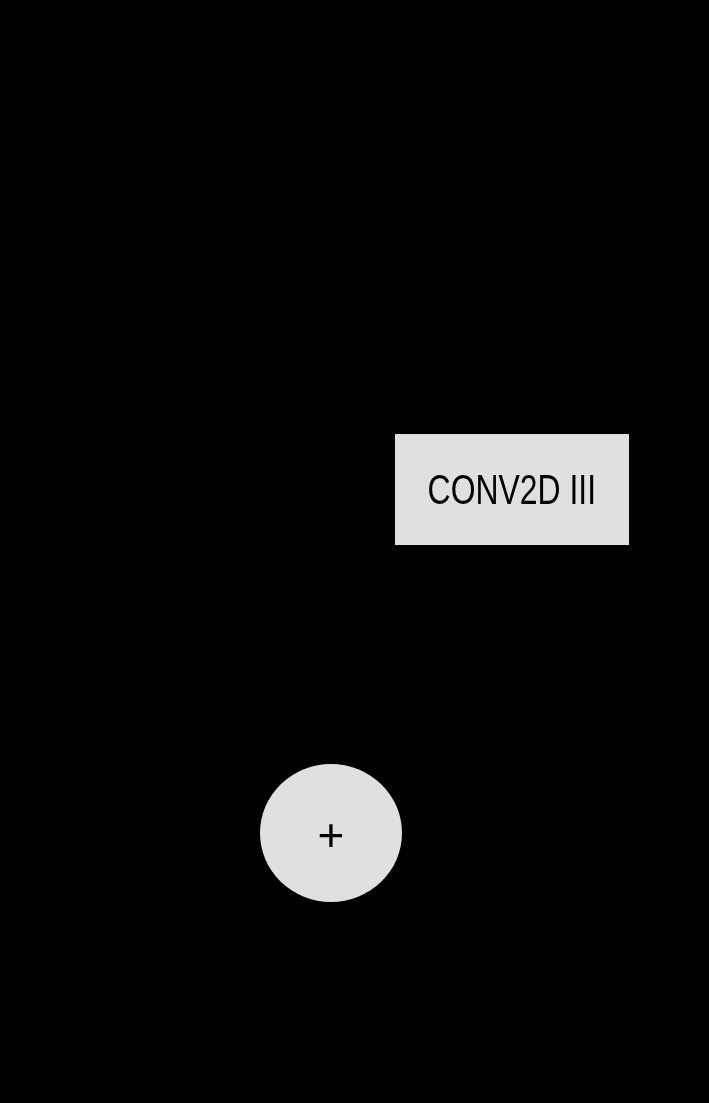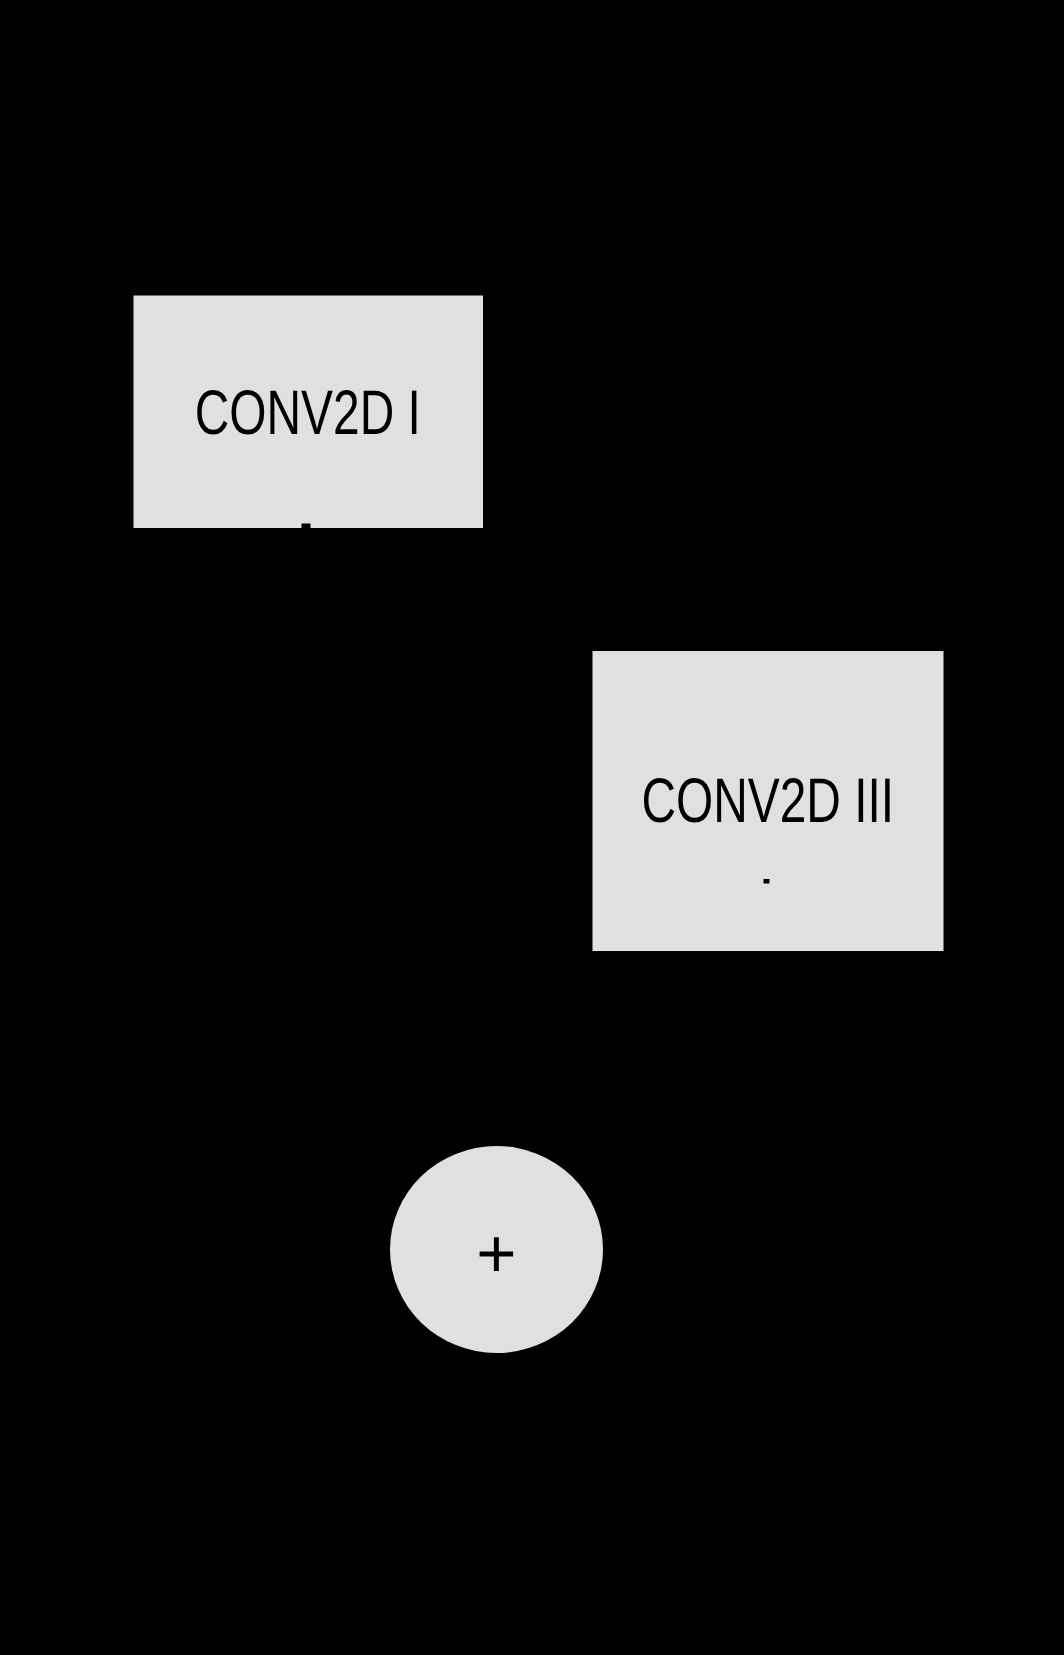--- a/index.html
+++ b/index.html
@@ -34,21 +34,21 @@
   #node-conv2d-1 {
     left: 89px;
     top: 197px;
     width: 233px;
     height: 155px;
   }
   #node-conv2d-3 {
     left: 395px;
     top: 434px;
     width: 234px;
-    height: 200px;
+    height: 111px;
   }
   .node-circle {
     position: absolute;
     left: 260px;
     top: 764px;
     width: 142px;
     height: 138px;
     border-radius: 50%;
     background: #e0e0e0;
     display: flex;
@@ -77,23 +77,20 @@
     top: 586px;
     width: 4px;
     height: 3px;
   }
 </style>
 </head>
 <body>
 
 <div class="canvas">
 
-  <div id="node-conv2d-1" class="node-box">
-    <span class="label">CONV2D I</span>
-  </div>
 
   <div id="node-conv2d-3" class="node-box">
     <span class="label">CONV2D III</span>
   </div>
 
   <div class="node-circle">
     <span class="label">+</span>
   </div>
 
   <div id="arrow-tip-1" class="arrow-tip"></div>

